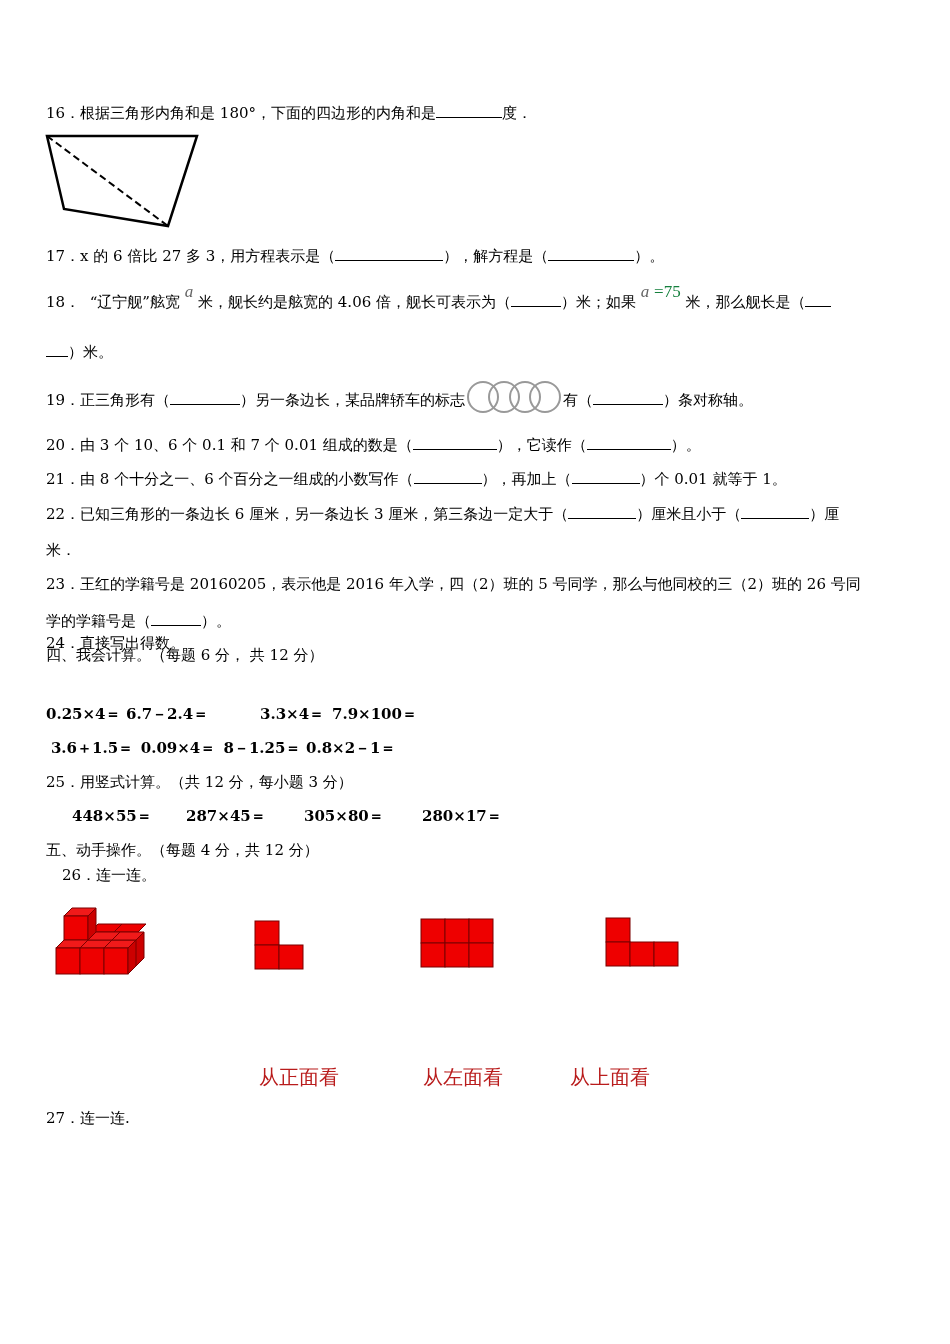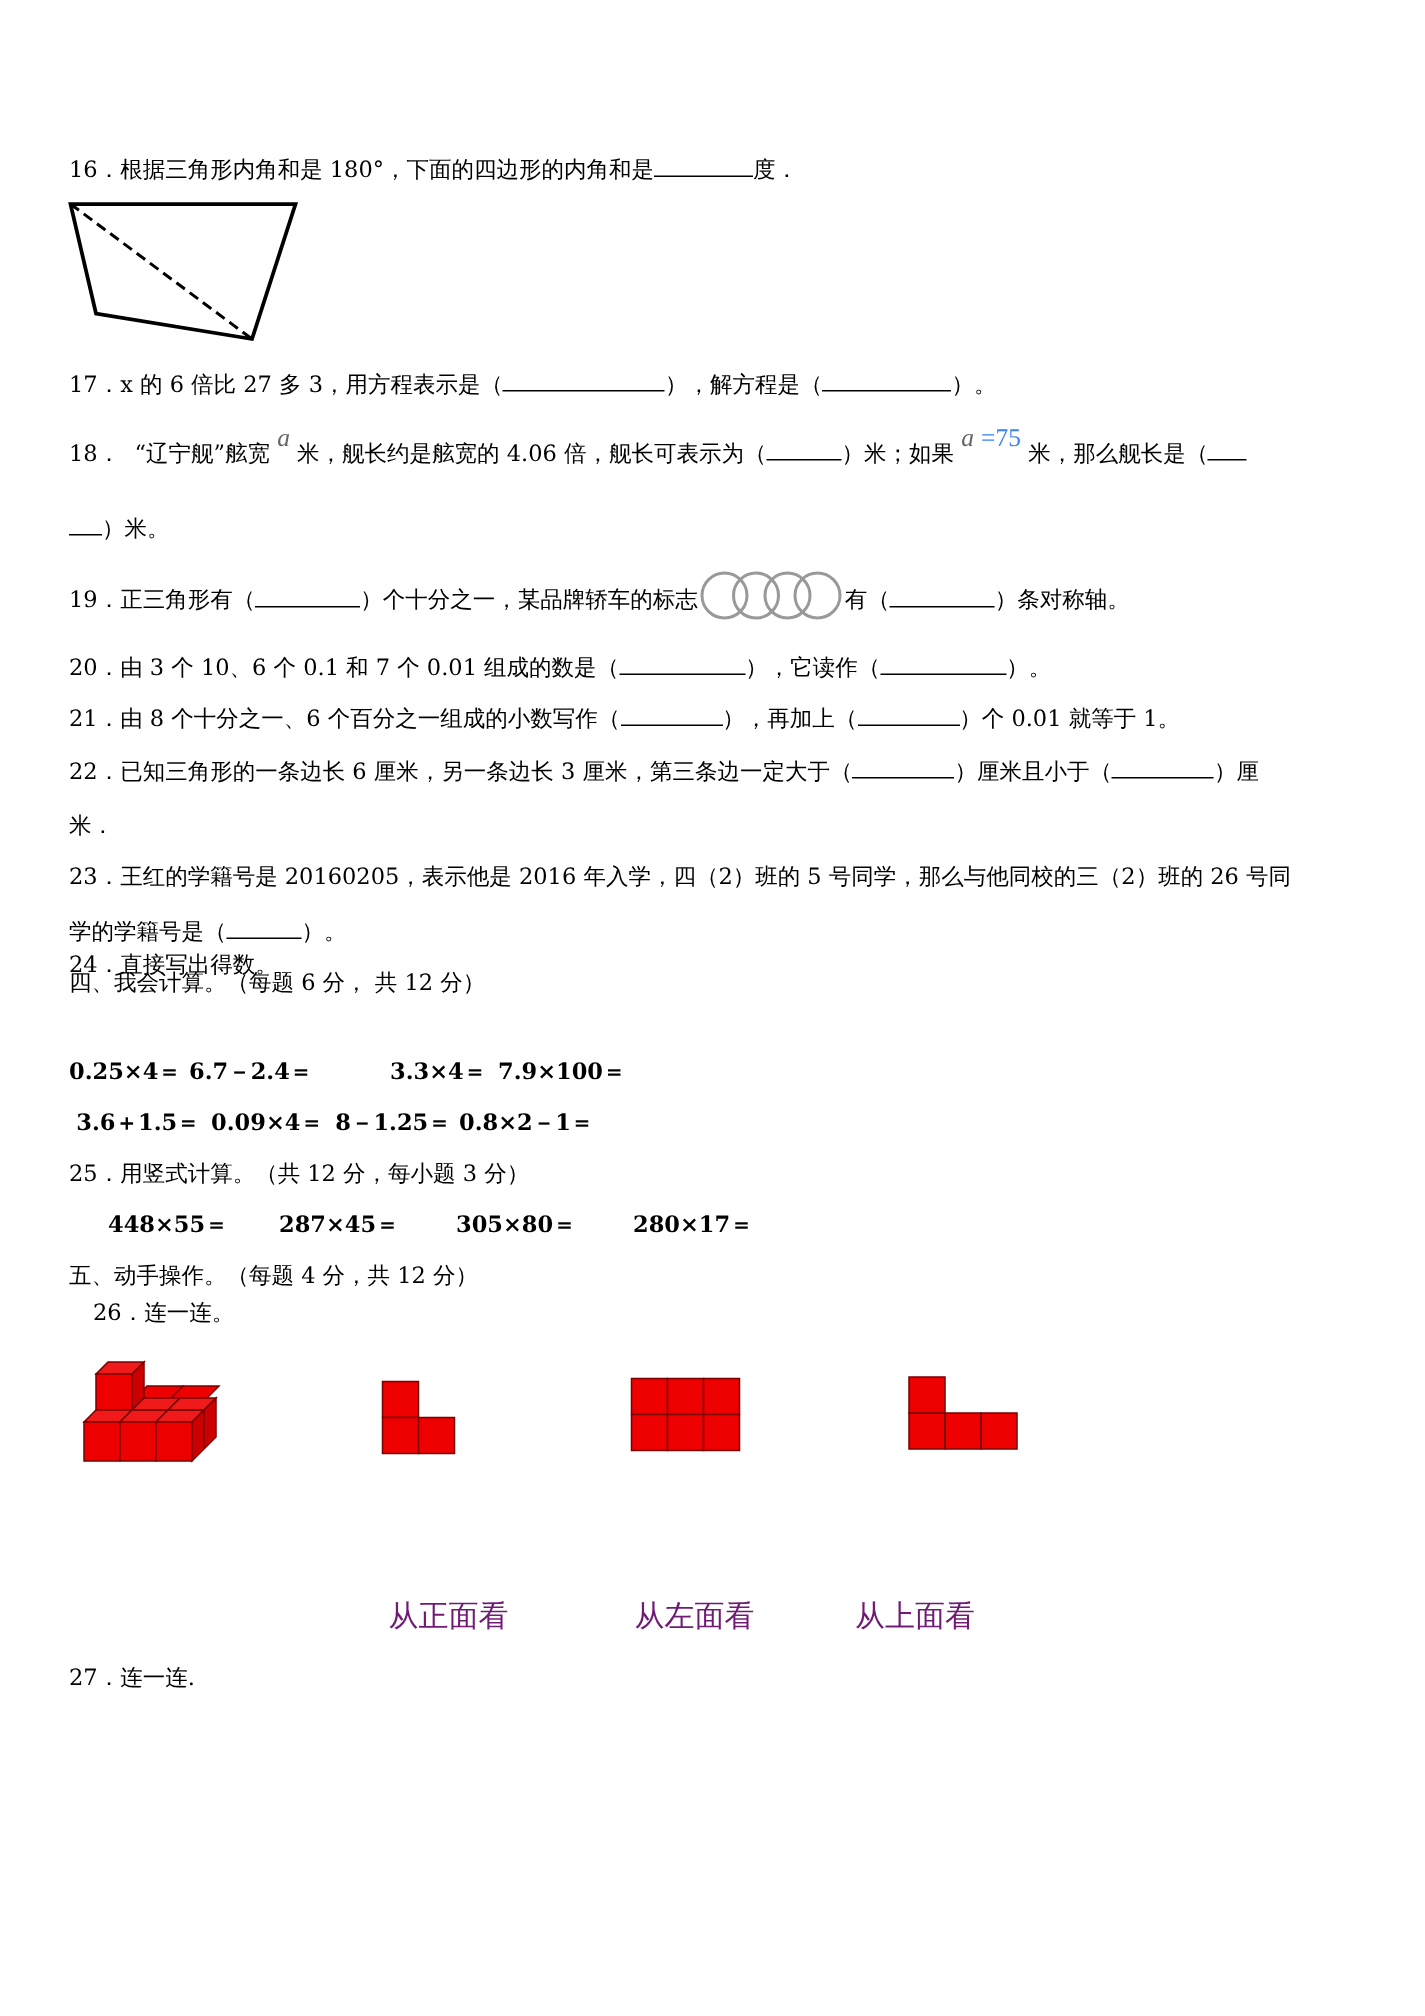--- a/index.html
+++ b/index.html
@@ -2,23 +2,23 @@
 <html><head>
 <meta charset="utf-8">
 <style>
   html, body { margin:0; padding:0; background:#ffffff; }
   body { width:950px; height:1344px; position:relative; overflow:hidden;
          font-family:"DejaVu Serif","Liberation Serif",serif; color:#000; }
   .line { position:absolute; left:46px; font-size:15px; white-space:nowrap; line-height:20px; }
   .b { font-weight:bold; }
   .blank { display:inline-block; border-bottom:1px solid #000; height:14px; vertical-align:baseline; }
   .var { font-family:"Liberation Serif",serif; font-style:italic; color:#666; font-size:17px; position:relative; top:-10px; }
-  .varg { font-family:"Liberation Serif",serif; color:#3b82f6; font-size:17px; position:relative; top:-10px; }
+  .varg { font-family:"Liberation Serif",serif; color:#15803d; font-size:17px; position:relative; top:-10px; }
   .figure { position:absolute; }
-  .viewlabel { position:absolute; font-family:"DejaVu Sans","Liberation Sans",sans-serif; font-size:20px; color:#701a75; top:1064px; }
+  .viewlabel { position:absolute; font-family:"DejaVu Sans","Liberation Sans",sans-serif; font-size:20px; color:#b91c1c; top:1064px; }
   .calc span { display:inline-block; }
 </style>
 </head>
 <body>
 
 <div class="line" style="top:103px;">
   <span>16．</span><span>根据三角形内角和是 180°，下面的四边形的内角和是</span><span class="blank" style="width:66px;"></span><span>度．</span>
 </div>
 <svg class="figure" style="left:44px;top:132px;" width="160" height="100">
   <polygon points="3,4 153,4 124,94 20,77" fill="none" stroke="#000" stroke-width="2.5"></polygon>
@@ -30,21 +30,21 @@
 </div>
 
 <div class="line" style="top:292px;">
   <span>18．</span>&nbsp;&nbsp;<span>“辽宁舰”舷宽</span>&nbsp;<span class="var">a</span>&nbsp;<span>米，舰长约是舷宽的 4.06 倍，舰长可表示为（</span><span class="blank" style="width:50px;"></span><span>）米；如果</span>&nbsp;<span class="var">a</span>&nbsp;<span class="varg">=75</span>&nbsp;<span>米，那么舰长是（</span><span class="blank" style="width:26px;"></span>
 </div>
 <div class="line" style="top:342px;">
   <span class="blank" style="width:22px;"></span><span>）米。</span>
 </div>
 
 <div class="line" style="top:388px;">
-  <span>19．</span><span>正三角形有（</span><span class="blank" style="width:70px;"></span><span>）个十分之一，某品牌轿车的标志</span><svg width="98" height="34" style="vertical-align:middle;margin-top:-8px;">
+  <span>19．</span><span>正三角形有（</span><span class="blank" style="width:70px;"></span><span>）另一条边长，某品牌轿车的标志</span><svg width="98" height="34" style="vertical-align:middle;margin-top:-8px;">
     <circle cx="18" cy="17" r="15" fill="none" stroke="#999" stroke-width="2"></circle>
     <circle cx="39" cy="17" r="15" fill="none" stroke="#999" stroke-width="2"></circle>
     <circle cx="60" cy="17" r="15" fill="none" stroke="#999" stroke-width="2"></circle>
     <circle cx="80" cy="17" r="15" fill="none" stroke="#999" stroke-width="2"></circle>
   </svg><span>有（</span><span class="blank" style="width:70px;"></span><span>）条对称轴。</span>
 </div>
 
 <div class="line" style="top:435px;">
   <span>20．</span><span>由 3 个 10、6 个 0.1 和 7 个 0.01 组成的数是（</span><span class="blank" style="width:84px;"></span><span>），它读作（</span><span class="blank" style="width:84px;"></span><span>）。</span>
 </div>

